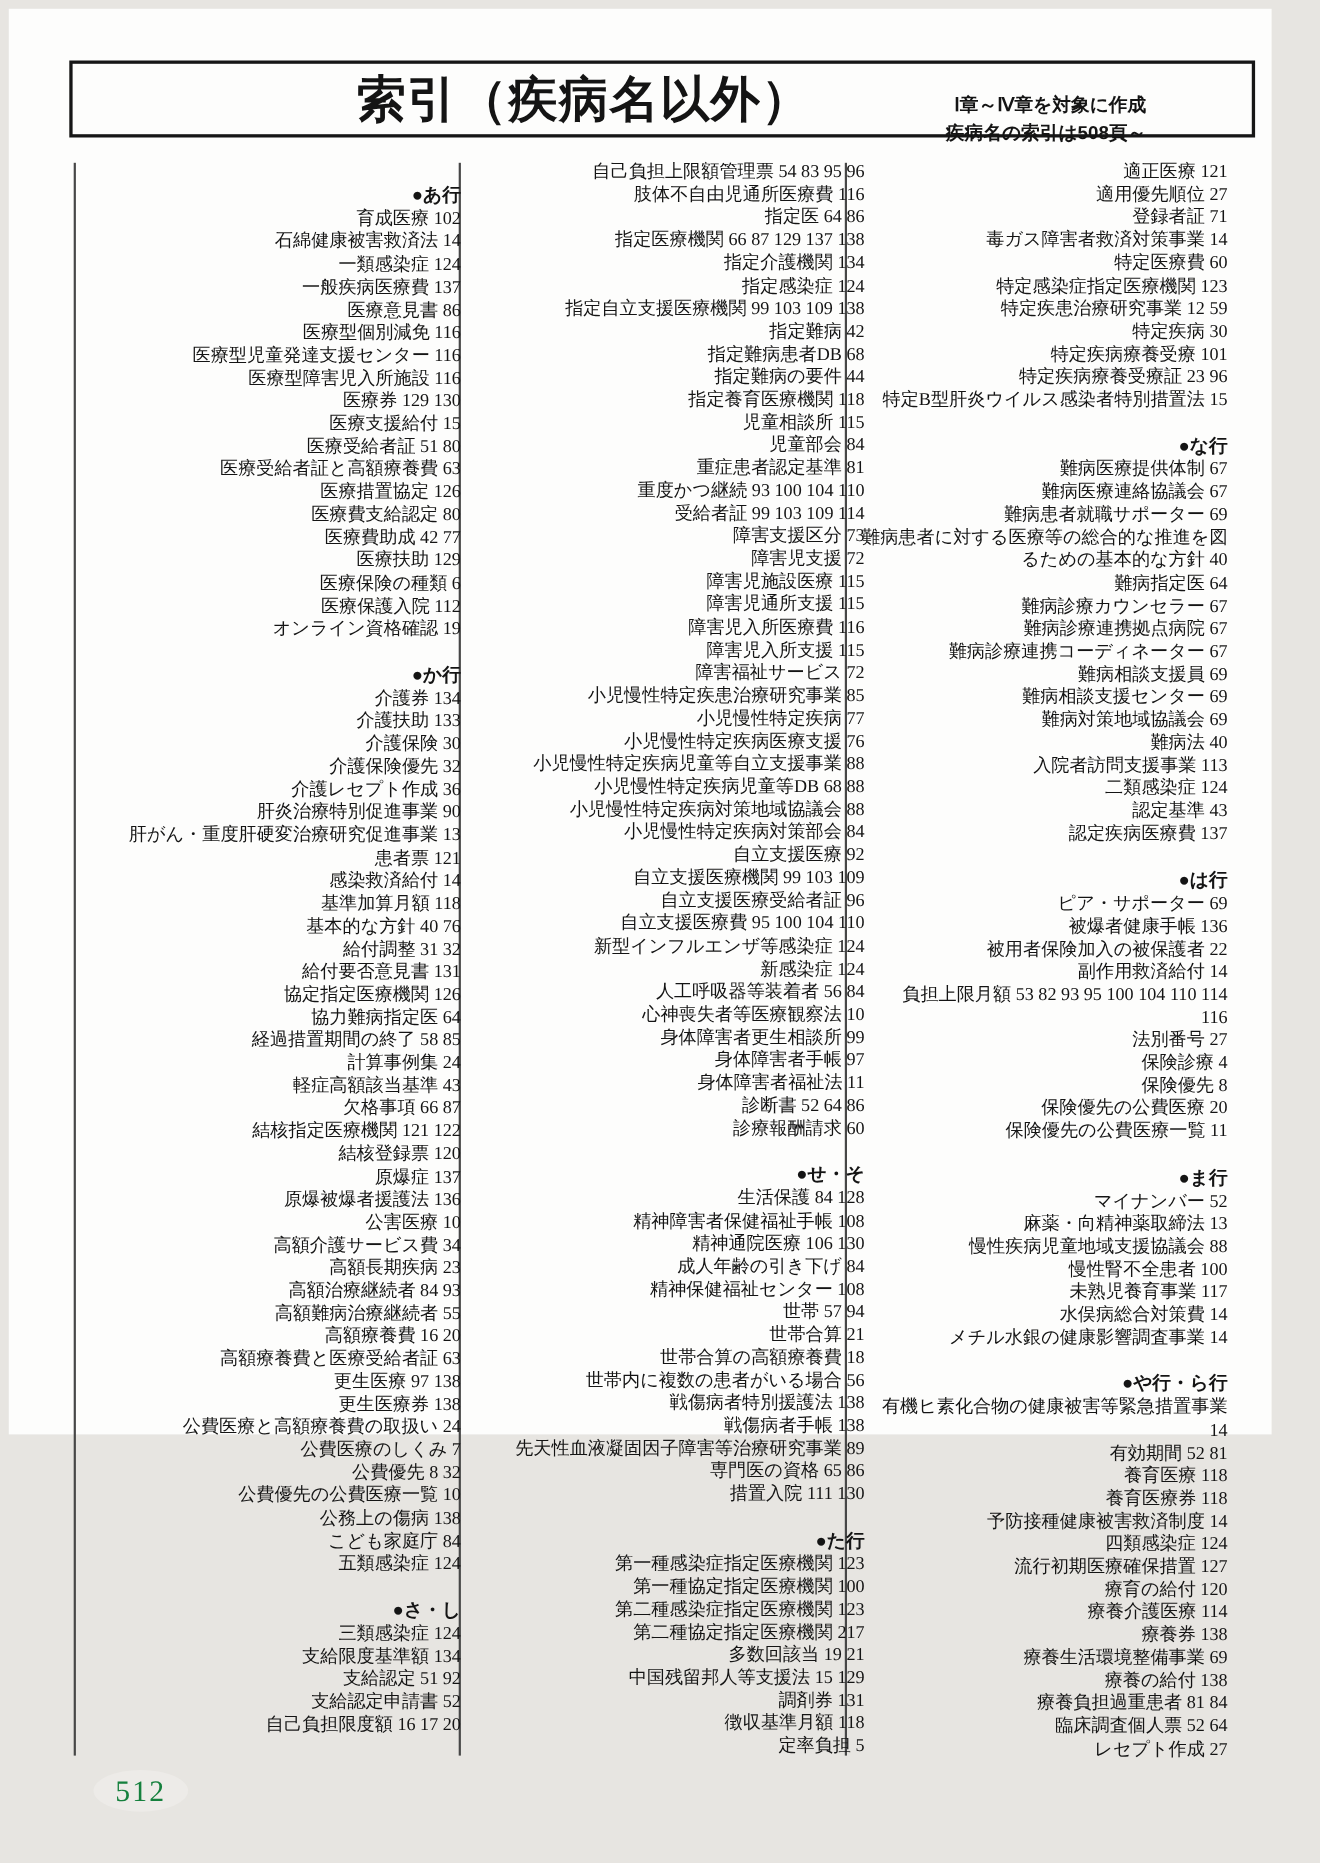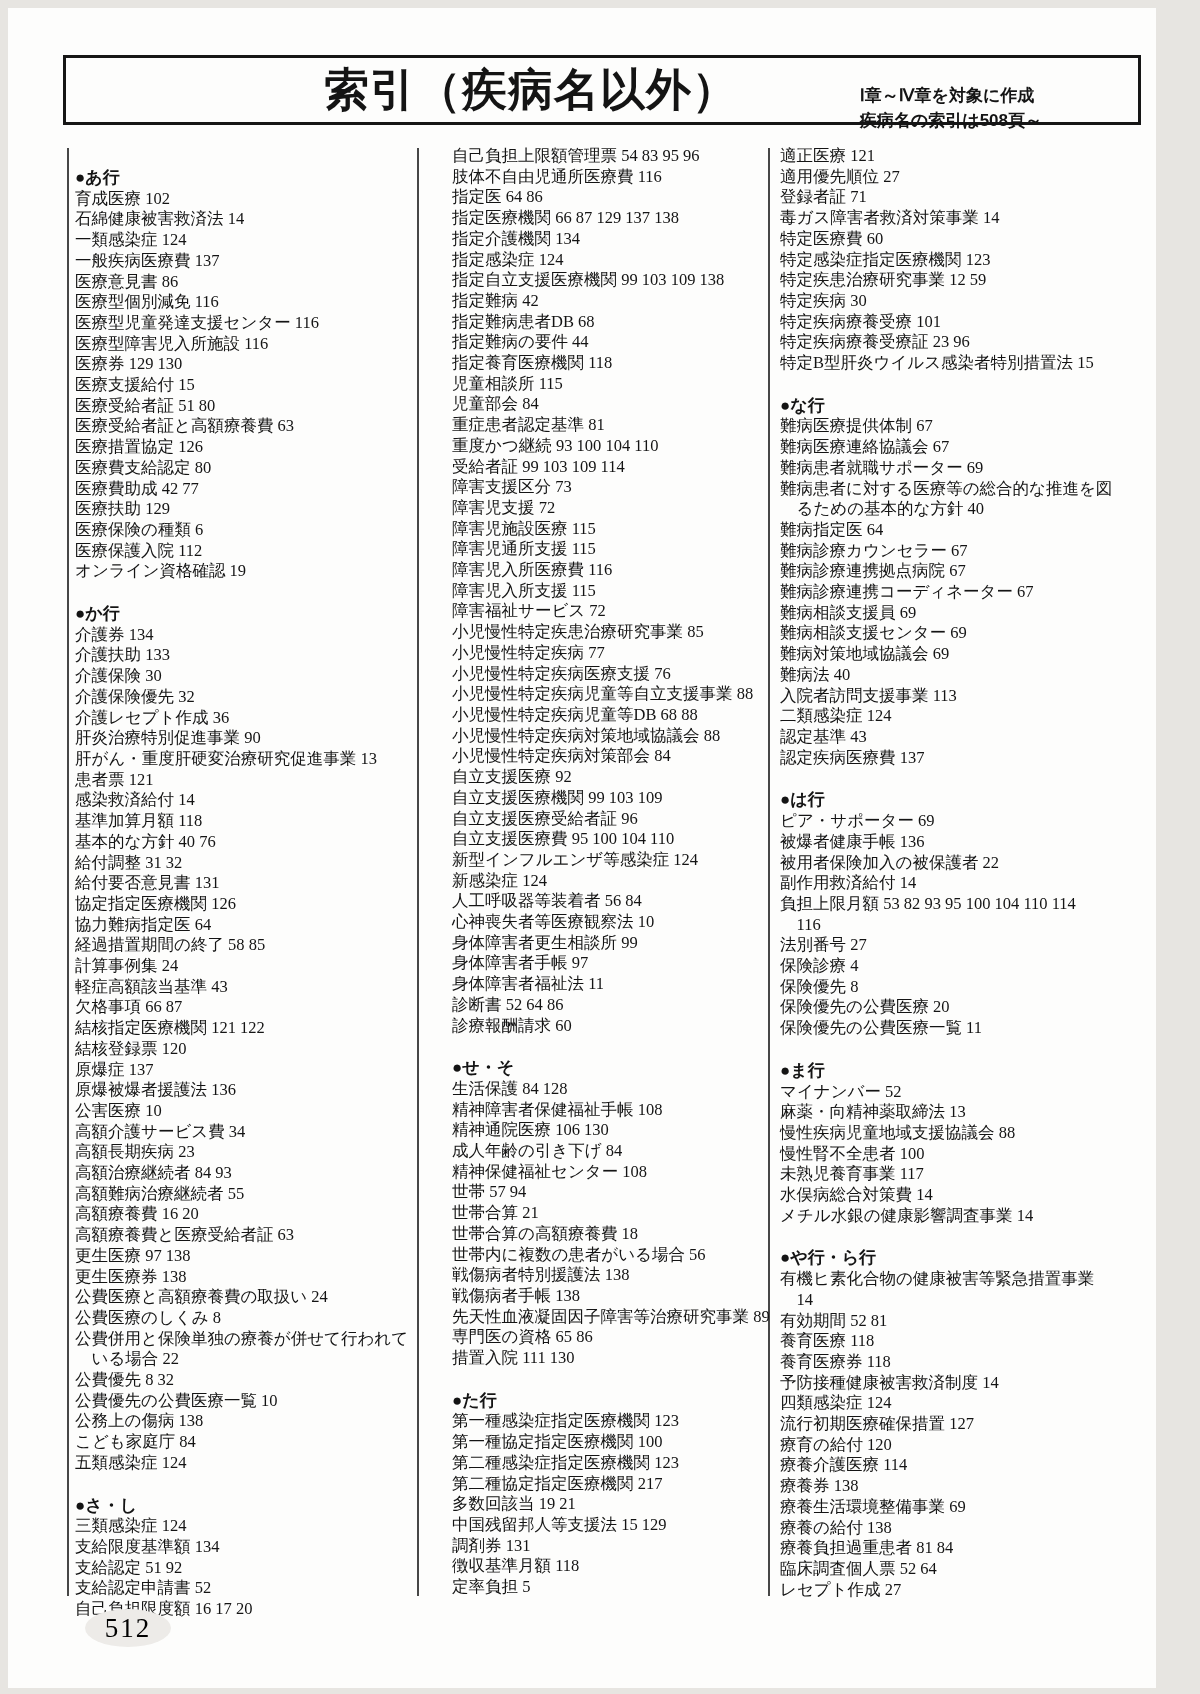--- a/index.html
+++ b/index.html
@@ -6,22 +6,23 @@
   html,body { width:1200px; height:1694px; }
   body {
     position:relative;
     background:#e7e5e1;
     font-family:"Liberation Serif", serif;
     color:#141414;
     overflow:hidden;
   }
   .sheet {
     position:absolute; left:8px; top:8px;
-    width:1148px; height:1680px;
+    width:1148px; height:1296px;
     background:#fdfdfc;
+    text-align:right;
   }
   .header-box {
     position:absolute; left:55px; top:47px;
     width:1078px; height:70px;
     border:3px solid #161616;
     display:flex; align-items:center;
     background:#fdfdfc;
   }
   .header-title {
     font-family:"Liberation Sans", sans-serif;
@@ -65,21 +66,21 @@
   }
   .pagenum-wrap {
     position:absolute; left:77px; top:1601px;
     width:86px; height:38px;
     background:#edebe8;
     border-radius:50%;
     display:flex; align-items:center; justify-content:center;
   }
   .pagenum {
     font-family:"Liberation Serif", serif;
-    font-size:27px; letter-spacing:2px; color:#000000;
+    font-size:27px; letter-spacing:2px; color:#15803d;
   }
 </style>
 </head>
 <body>
 
 <div class="sheet">
 
   <div class="header-box">
     <div class="header-title">索引（疾病名以外）</div>
     <div class="header-note">
@@ -143,23 +144,21 @@
         <div class="entry">公害医療 10</div>
         <div class="entry">高額介護サービス費 34</div>
         <div class="entry">高額長期疾病 23</div>
         <div class="entry">高額治療継続者 84 93</div>
         <div class="entry">高額難病治療継続者 55</div>
         <div class="entry">高額療養費 16 20</div>
         <div class="entry">高額療養費と医療受給者証 63</div>
         <div class="entry">更生医療 97 138</div>
         <div class="entry">更生医療券 138</div>
         <div class="entry">公費医療と高額療養費の取扱い 24</div>
-        <div class="entry">公費医療のしくみ 8</div>
-        <div class="entry">公費併用と保険単独の療養が併せて行われて
-いる場合 22</div>
+        <div class="entry">公費医療のしくみ 7</div>
         <div class="entry">公費優先 8 32</div>
         <div class="entry">公費優先の公費医療一覧 10</div>
         <div class="entry">公務上の傷病 138</div>
         <div class="entry">こども家庭庁 84</div>
         <div class="entry">五類感染症 124</div>
       </div>
       <div class="section">
         <div class="sec-heading">●さ・し</div>
         <div class="entry">三類感染症 124</div>
         <div class="entry">支給限度基準額 134</div>

